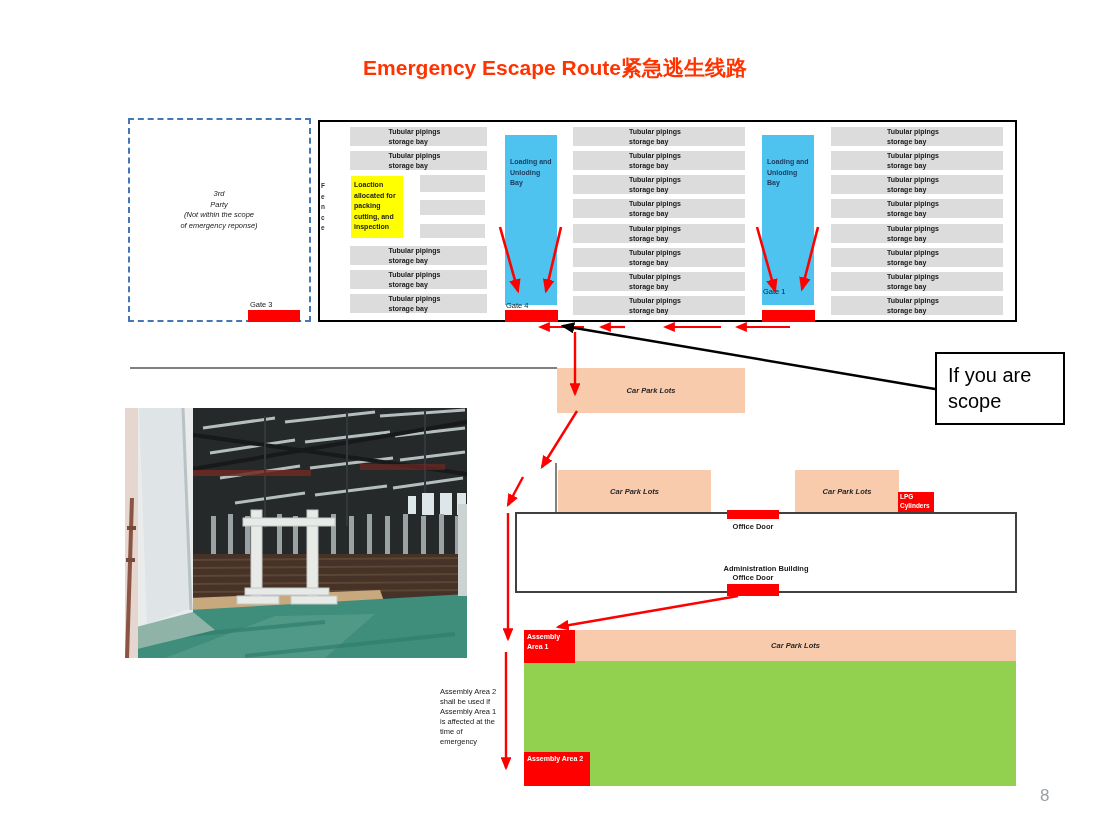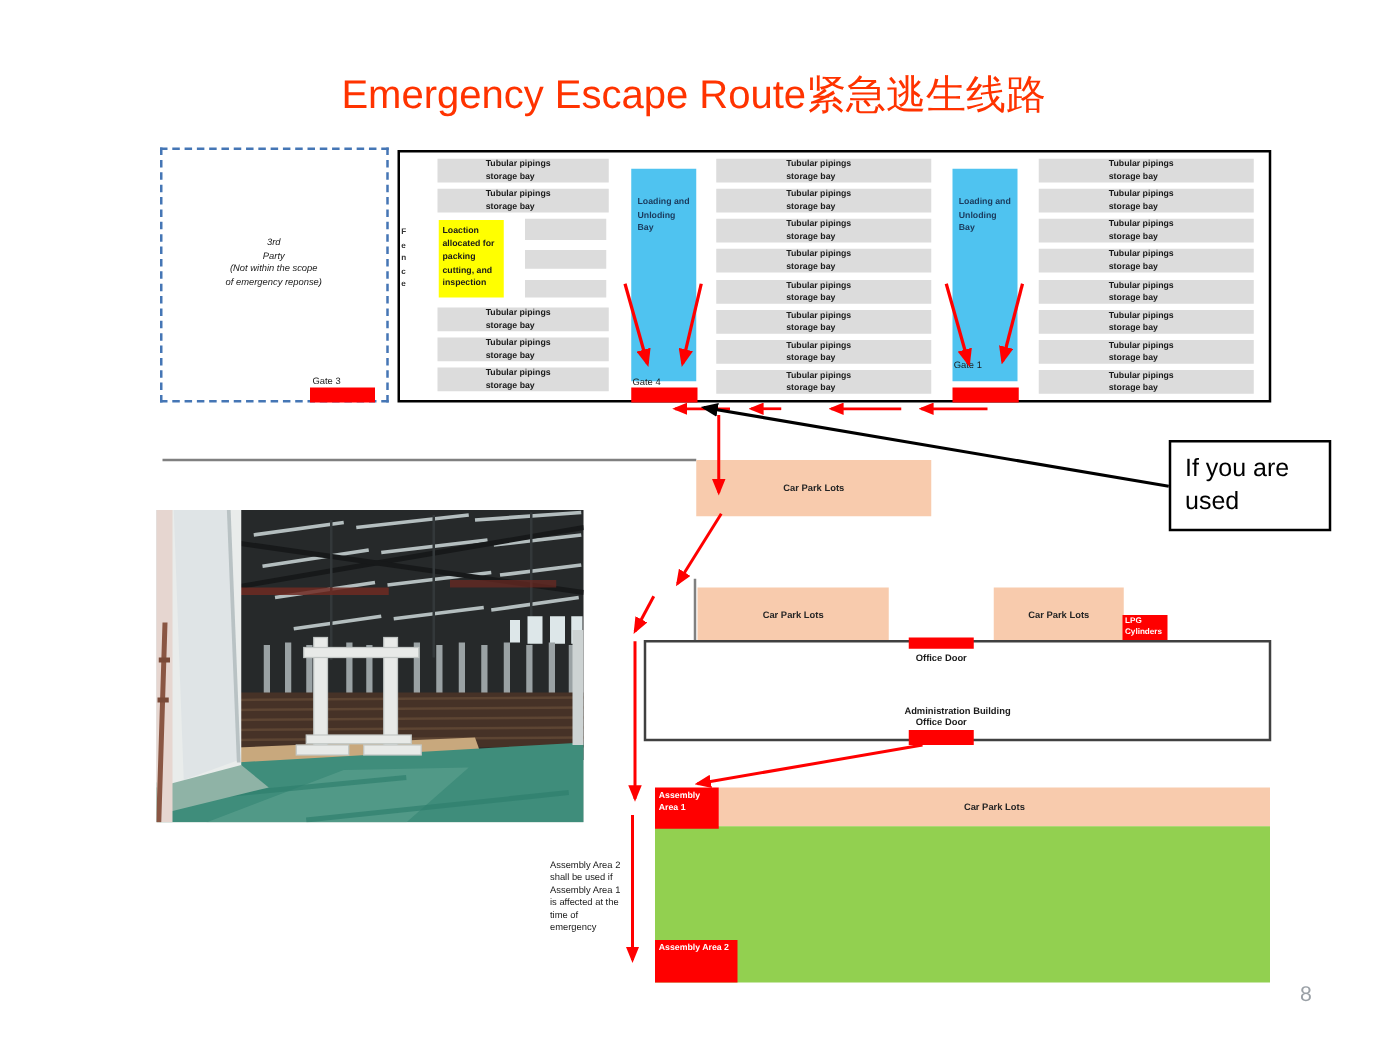--- a/index.html
+++ b/index.html
@@ -1,31 +1,31 @@
 <!DOCTYPE html>
 <html><head>
 <meta charset="utf-8">
 <style>
   html,body{margin:0;padding:0;background:#fff;}
   #slide{position:relative;width:1120px;height:840px;background:#fff;overflow:hidden;
          font-family:"Liberation Sans","DejaVu Sans",sans-serif;}
   .abs{position:absolute;}
-  .title{left:0;top:54px;width:1110px;text-align:center;font-size:32px;font-weight:normal;color:#FF3300;letter-spacing:0px;}
+  .title{left:0;top:54px;width:1110px;text-align:center;font-size:21px;font-weight:bold;color:#FF3300;letter-spacing:0px;}
   .bldg{border:2px solid #000;background:#fff;box-sizing:border-box;}
   .dashed{border:2px dashed #4576B5;background:#fff;box-sizing:border-box;}
   .gray-box{background:#DCDCDC;color:#1a1a1a;font-size:7px;font-weight:bold;display:flex;align-items:center;justify-content:center;box-sizing:border-box;}
   .gray-box span{display:inline-block;text-align:left;width:60px;line-height:1.35;}
   .blank-box{background:#DCDCDC;}
   .bay{background:#4FC3F0;color:#1b3a5c;font-size:7px;font-weight:bold;box-sizing:border-box;padding:22px 4px 0 5px;line-height:1.5;}
   .redbox{background:#FF0000;}
   .gate-label{font-size:7.5px;font-weight:normal;color:#1a1a1a;}
   .tiny-note{font-size:7.5px;color:#1a1a1a;line-height:1.4;white-space:pre-line;}
   .yellow-note{background:#FFFF00;color:#1a1a1a;font-size:7px;font-weight:bold;line-height:1.5;padding:4px 3px;box-sizing:border-box;}
   .fence{font-size:6.5px;color:#333;line-height:10.5px;white-space:pre-line;font-weight:bold;}
-  .peach{background:#F8CBAD;color:#262626;font-size:7.5px;font-weight:bold;display:flex;align-items:center;justify-content:center;box-sizing:border-box;}
+  .peach{background:#F8CBAD;color:#262626;font-size:7.5px;font-weight:bold;display:flex;align-items:center;justify-content:center;box-sizing:border-box;font-style:italic;}
   .admin{border:2px solid #404040;background:#fff;box-sizing:border-box;}
   .door-label{font-size:7.5px;font-weight:bold;color:#1a1a1a;text-align:center;}
   .red-tag{background:#FF0000;color:#fff;font-size:7px;font-weight:bold;line-height:1.4;padding:2px 3px;box-sizing:border-box;}
   .lpg{background:#FF0000;color:#fff;font-size:6.5px;font-weight:bold;line-height:1.35;padding:1px 2px;box-sizing:border-box;}
   .green-area{background:#92D050;}
   .gline-h{border-top:2px solid #808080;}
   .gline-v{border-left:2px solid #808080;}
   .here-box{border:2px solid #000;background:#fff;color:#000;font-size:20px;line-height:26px;padding:8px 0 0 11px;box-sizing:border-box;}
   .page-num{font-size:17px;color:#9aa0a6;}
   #arrows{position:absolute;left:0;top:0;width:1120px;height:840px;pointer-events:none;z-index:40;}
@@ -138,21 +138,21 @@
       <span>Car Park Lots</span>
     </div>
   <div class="abs peach" style="left:558px;top:470px;width:153px;height:42px;">
       <span>Car Park Lots</span>
     </div>
   <div class="abs peach" style="left:795px;top:470px;width:104px;height:42px;">
       <span>Car Park Lots</span>
     </div>
   <div class="abs lpg" style="left:898px;top:492px;width:36px;height:21px;">LPG Cylinders</div>
 
-  <div class="abs here-box" style="left:935px;top:352px;width:130px;height:73px;"><span style="display:inline-block;width:95px;">If you are used</span></div>
+  <div class="abs here-box" style="left:935px;top:352px;width:130px;height:73px;"><span style="display:inline-block;width:95px;">If you are scope</span></div>
 
   <div class="abs admin" style="left:515px;top:512px;width:502px;height:81px;"></div>
   <div class="abs redbox" style="left:727px;top:510px;width:52px;height:9px;"></div>
   <div class="abs door-label" style="left:713px;top:522px;width:80px;">Office Door</div>
   <div class="abs door-label" style="left:515px;top:564px;width:502px;">Administration Building</div>
   <div class="abs door-label" style="left:713px;top:573px;width:80px;">Office Door</div>
   <div class="abs redbox" style="left:727px;top:584px;width:52px;height:12px;"></div>
 
   <div class="abs peach" style="left:575px;top:630px;width:441px;height:31px;">
       <span>Car Park Lots</span>

